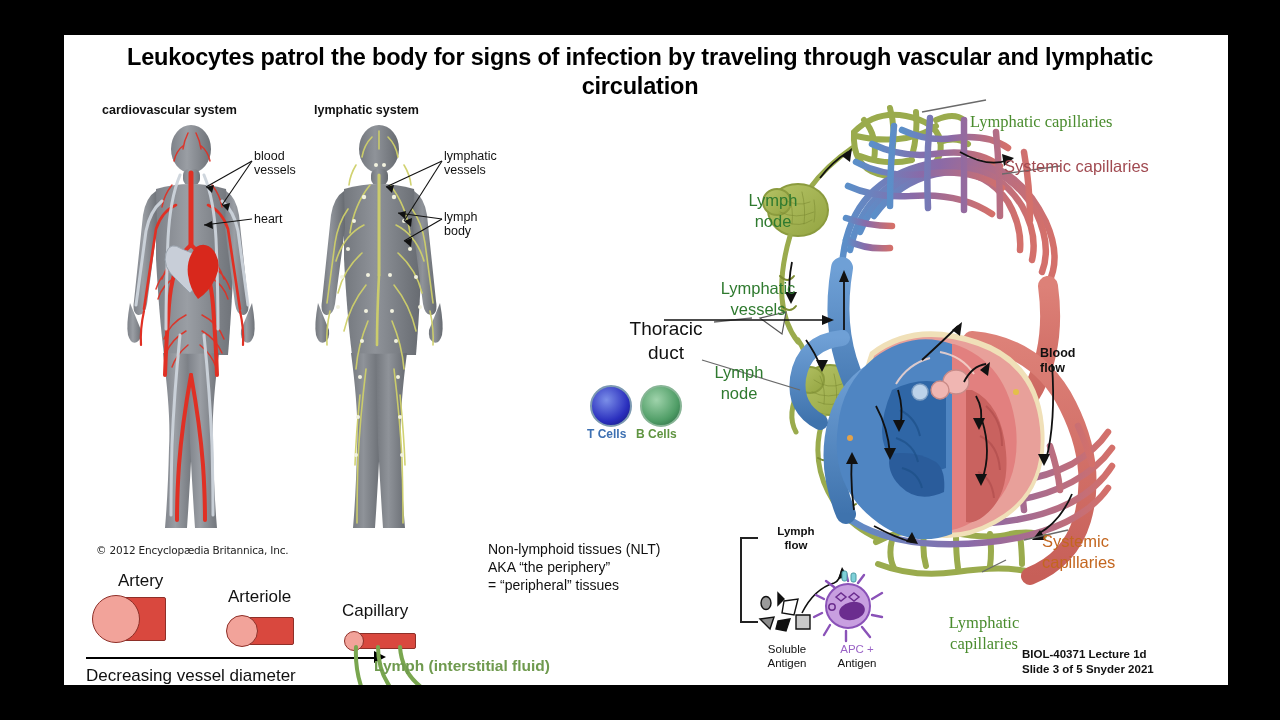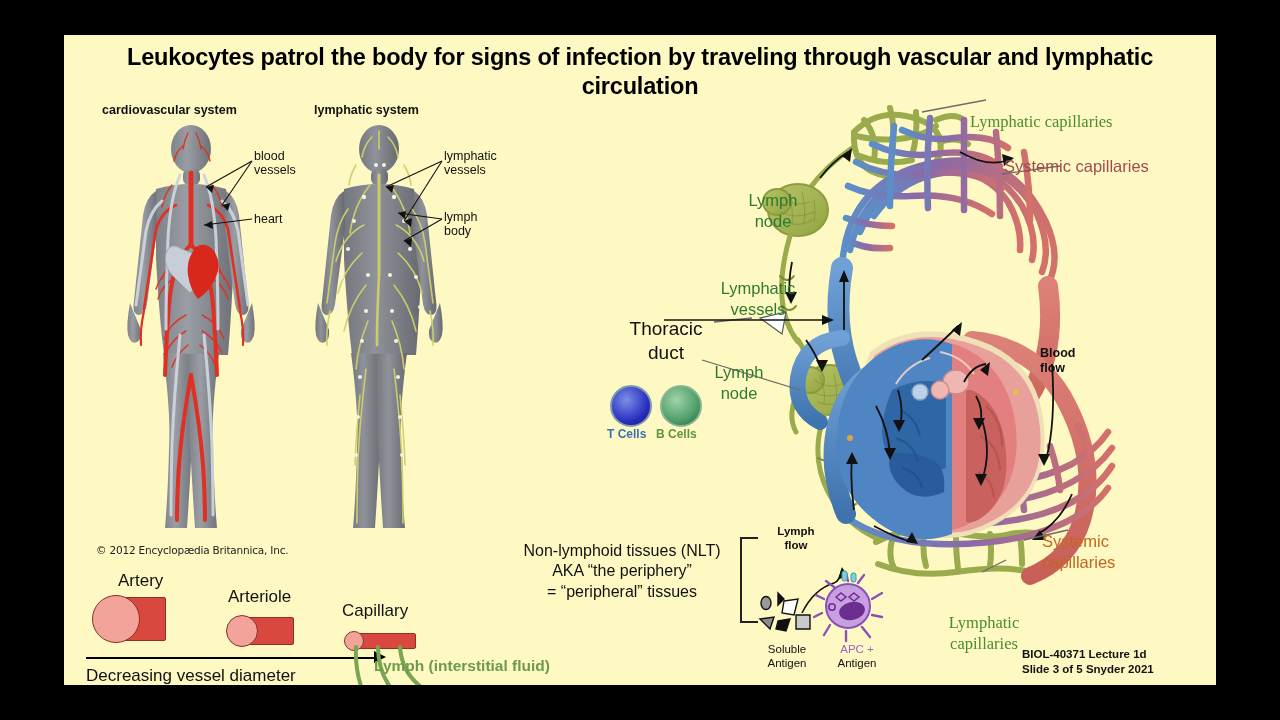--- a/index.html
+++ b/index.html
@@ -1,21 +1,21 @@
 <!DOCTYPE html>
 <html><head>
 <meta charset="utf-8">
 <title>Leukocyte circulation lecture slide</title>
 <style>
   html,body{margin:0;padding:0;background:#000;}
   body{width:1280px;height:720px;overflow:hidden;font-family:"Liberation Sans",sans-serif;}
 
   #slide{
     position:absolute;left:64px;top:35px;width:1152px;height:650px;
-    background:#fef9c3;overflow:hidden;
+    background:#ffffff;overflow:hidden;padding-left:12px;
   }
 
   
   #title{
     position:absolute;left:22px;top:8px;width:1108px;
     text-align:center;font-weight:bold;font-size:23.5px;line-height:1.22;
     color:#000;letter-spacing:-0.2px;
   }
 
   
@@ -44,22 +44,22 @@
   .vbody{position:absolute;background:#d9483e;border:1.5px solid #8e2f28;border-radius:2px;}
   .vcap{position:absolute;background:#f2a39a;border:1.5px solid #8e2f28;border-radius:50%;}
   #arrowline{position:absolute;left:0px;top:86px;width:292px;height:2px;background:#000;}
   #arrowhead{position:absolute;left:288px;top:80px;width:0;height:0;
     border-left:12px solid #000;border-top:6px solid transparent;border-bottom:6px solid transparent;}
   .vtext{position:absolute;font-size:17px;color:#111;line-height:1.3;}
   #vtext1{left:0px;top:94px;}
   #lymphfluid{position:absolute;left:310px;top:622px;font-size:15.5px;font-weight:bold;color:#6f9a4e;}
 
   
-  #nlt{position:absolute;left:434px;top:506px;width:248px;text-align:center;
-       font-size:16px;color:#111;line-height:1.28;}
+  #nlt{position:absolute;left:424px;top:506px;width:248px;text-align:left;
+       font-size:14px;color:#111;line-height:1.28;}
   #nlt-bracket{position:absolute;left:676px;top:502px;width:16px;height:82px;
        border-top:2px solid #222;border-left:2px solid #222;border-bottom:2px solid #222;}
 
   
   #antigen{position:absolute;left:690px;top:490px;width:140px;height:160px;}
   .ag-cap{position:absolute;font-size:11.5px;line-height:1.2;text-align:center;color:#111;}
   #ag-lymphflow{left:12px;top:0px;font-weight:bold;width:60px;}
   #ag-soluble{left:0px;top:118px;width:66px;}
   #ag-apc{left:66px;top:118px;width:74px;color:#111;}
   #ag-apc .apcword{color:#9a63c6;}
@@ -75,21 +75,21 @@
   #cl-pulcap{left:940px;top:121px;}
   #cl-lymphnode1{left:676px;top:155px;text-align:center;width:66px;}
   #cl-lymphves{left:644px;top:243px;text-align:center;width:100px;}
   #cl-thoracic{left:546px;top:282px;text-align:center;width:112px;font-size:19px;}
   #cl-lymphnode2{left:640px;top:327px;text-align:center;width:70px;}
   #cl-bloodflow{left:976px;top:311px;font-size:12.5px;font-weight:bold;line-height:1.2;}
   #cl-syscap{left:970px;top:496px;margin-left:8px;}
   #cl-lymcap-bot{left:862px;top:578px;text-align:center;width:116px;}
 
   
-  #cells{position:absolute;left:526px;top:350px;width:116px;height:72px;margin-left:20px;}
+  #cells{position:absolute;left:526px;top:350px;width:116px;height:72px;}
   .cell{position:absolute;top:0;width:38px;height:38px;border-radius:50%;}
   #cell-t{left:0px;background:radial-gradient(circle at 38% 34%, #7b8fe8 0%, #2a2fbe 62%, #10136f 100%);
       border:2.5px solid #7d9ab2;}
   #cell-b{left:50px;background:radial-gradient(circle at 38% 34%, #9fd3ab 0%, #4f9d66 62%, #23603a 100%);
       border:2.5px solid #88b596;}
   .cell-cap{position:absolute;top:42px;font-size:12px;font-weight:bold;}
   #cap-t{left:-3px;color:#3d70b2;}
   #cap-b{left:46px;color:#5f9440;}
 
   

